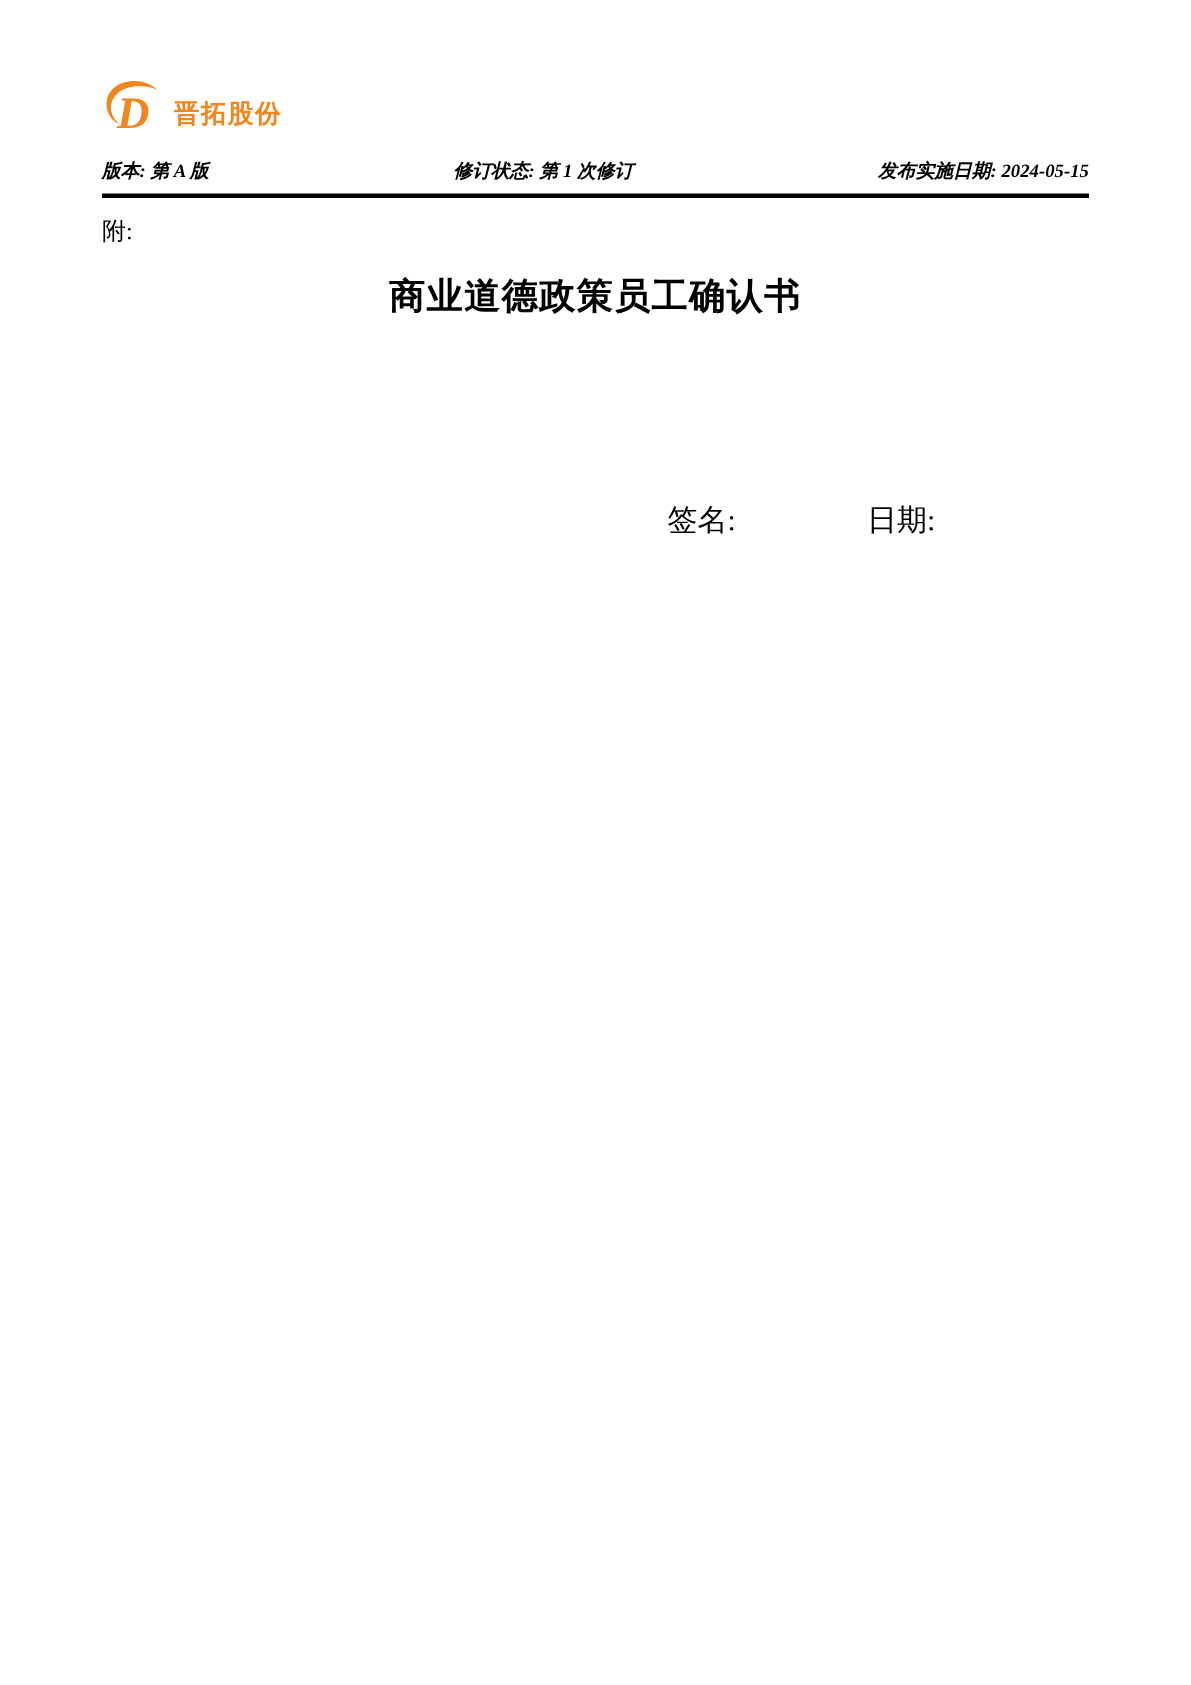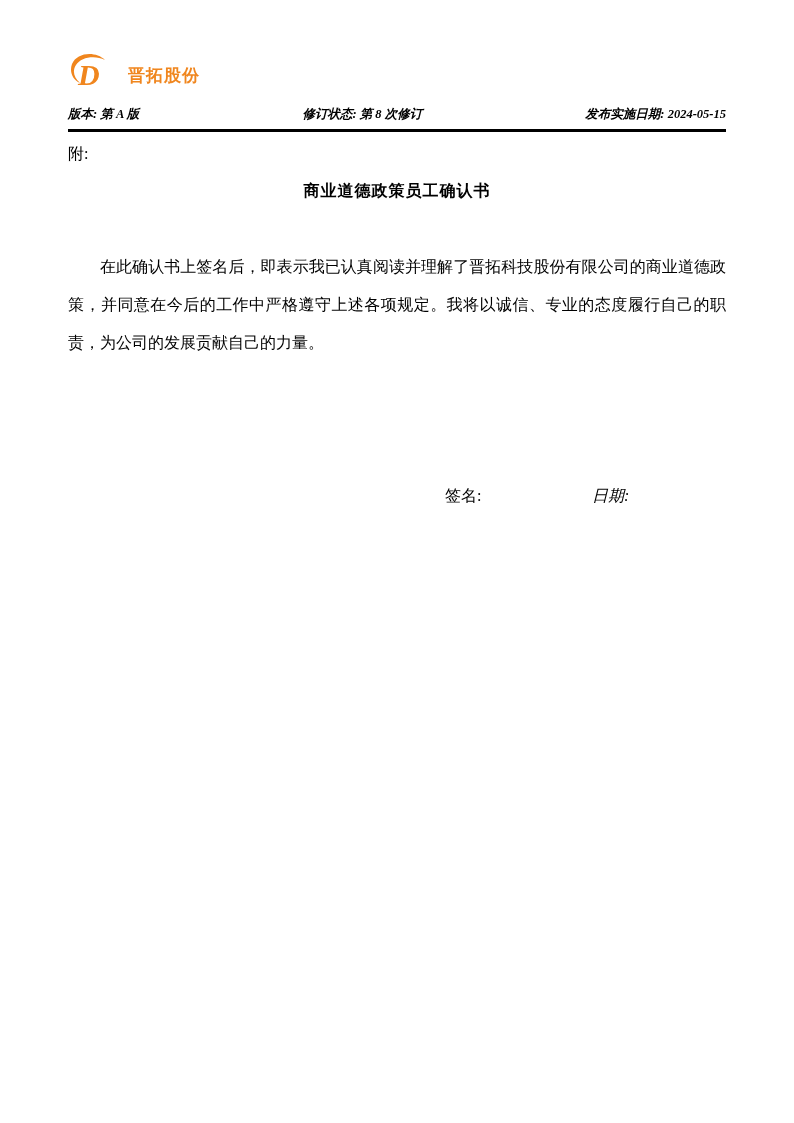--- a/index.html
+++ b/index.html
@@ -29,21 +29,21 @@
     width: 44px;
     height: 40px;
     flex: 0 0 auto;
   }
   .brand-text {
     font-family: "Liberation Sans", "DejaVu Sans", sans-serif;
     font-weight: bold;
     font-size: 17px;
     letter-spacing: 1px;
     color: #F0861E;
-    margin-left: 16px;
+    margin-left: 4px;
     margin-top: 6px;
   }
   
   .meta-row {
     display: flex;
     justify-content: space-between;
     align-items: baseline;
     margin-top: 14px;
     font-size: 12.5px;
     font-weight: bold;
@@ -59,21 +59,21 @@
   
   .attachment {
     margin-top: 12px;
     font-size: 16px;
   }
   .doc-title {
     margin: 16px 0 0 0;
     text-align: center;
     font-family: "Liberation Sans", "DejaVu Sans", sans-serif;
     font-weight: bold;
-    font-size: 16px;
+    font-size: 24px;
     letter-spacing: 1px;
   }
   .body-text {
     margin-top: 46px;
     font-size: 16px;
     line-height: 38px;
     text-align: justify;
   }
   .body-text p {
     margin: 0;
@@ -83,54 +83,53 @@
     display: inline-block;
     width: 167px;
     height: 1em;
     border-bottom: 2px solid #000000;
     vertical-align: baseline;
   }
   .sign-row {
     position: relative;
     margin-top: 115px;
     height: 38px;
-    font-size: 16px;
+    font-size: 20px;
     line-height: 38px;
   }
   .sign-label { position: absolute; left: 377px; }
-  .date-label { position: absolute; left: 524px; font-style: italic; }
+  .date-label { position: absolute; left: 510px; }
 </style>
 </head>
 <body>
 
 <div class="page">
 
   <div class="logo-row">
     <svg class="logo-mark" viewBox="0 0 44 40" xmlns="http://www.w3.org/2000/svg" aria-hidden="true">
 
       <path d="M37,8 C28,-1 9,0 4,12 C1,20 5,28 12,31 C6,26 4,19 8,13 C13,5 27,3 37,8 Z" fill="#F0861E"></path>
 
       <text x="10" y="33" font-family="'Liberation Serif', serif" font-size="30" font-weight="bold" font-style="italic" fill="#F0861E">D</text>
     </svg>
     <span class="brand-text">晋拓股份</span>
   </div>
 
   <div class="meta-row">
     <span>版本: 第 A 版</span>
-    <span>修订状态: 第 8 次修订</span>
+    <span>修订状态: 第 1 次修订</span>
     <span>发布实施日期: 2024-05-15</span>
   </div>
   <div class="header-rule"></div>
 
   <div class="attachment">附:</div>
 
   <h1 class="doc-title">商业道德政策员工确认书</h1>
 
   <div class="body-text">
-    <p>在此确认书上签名后，即表示我已认真阅读并理解了晋拓科技股份有限公司的商业道德政策，并同意在今后的工作中严格遵守上述各项规定。我将以诚信、专业的态度履行自己的职责，为公司的发展贡献自己的力量。</p>
   </div>
 
   <div class="sign-row">
     <span class="sign-label">签名:</span>
     <span class="date-label">日期:</span>
   </div>
 
 </div>
 
 </body></html>

